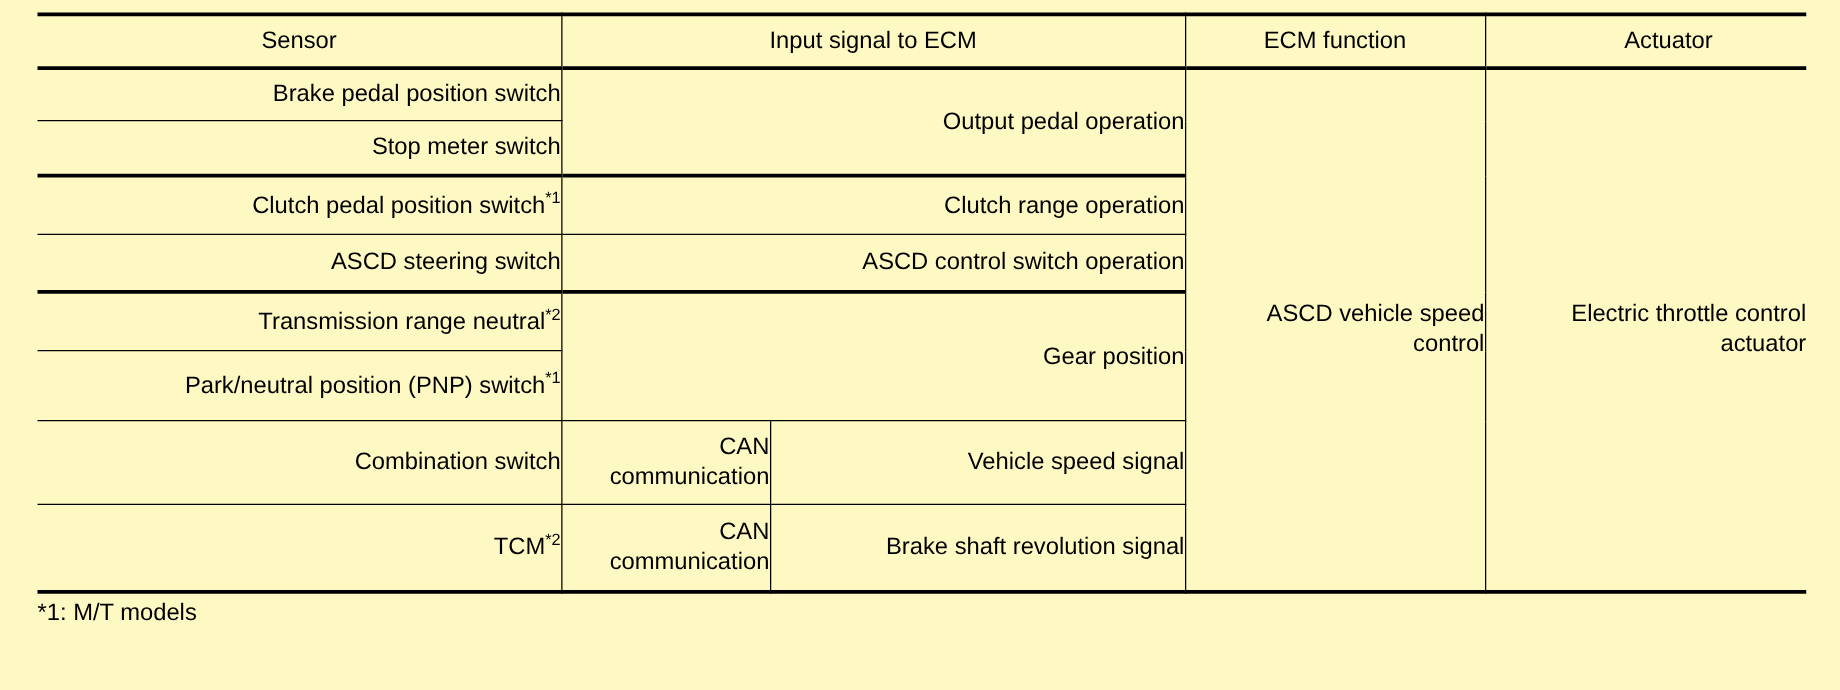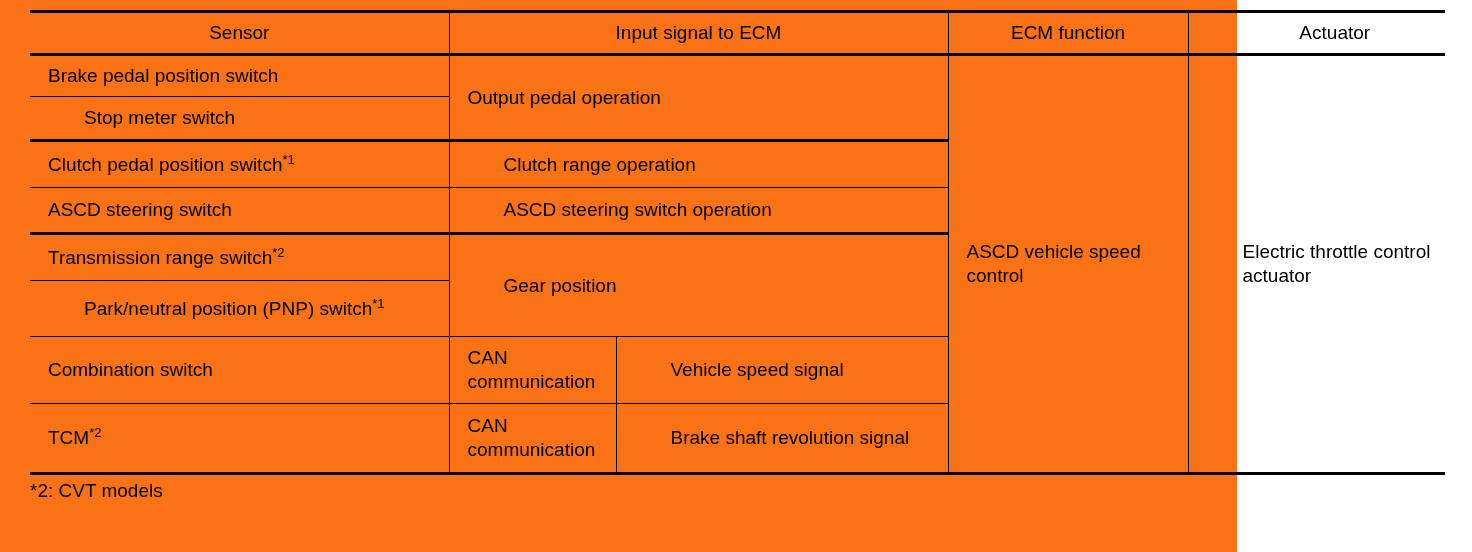--- a/index.html
+++ b/index.html
@@ -10,23 +10,23 @@
   body {
     width: 1472px;
     height: 552px;
     font-family: "Liberation Sans", sans-serif;
     color: #000000;
     overflow: hidden;
   }
 
   #page {
     position: relative;
-    width: 1237px;
+    width: 1472px;
     height: 552px;
-    background: #f97316;
+    background: #fef9c3;
   }
 
   
   .table-wrap {
     position: absolute;
     left: 30px;
     top: 10px;
     width: 1415px;
   }
 
@@ -37,21 +37,21 @@
     font-size: 19px;
     line-height: 1.25;
   }
 
   table.spec td,
   table.spec th {
     padding: 0;
     margin: 0;
     vertical-align: middle;
     font-weight: normal;
-    text-align: left;
+    text-align: right;
     border-left: 1.6px solid #000;
     border-right: 1.6px solid #000;
     border-top: 1.6px solid #000;
     border-bottom: 1.6px solid #000;
     box-sizing: border-box;
   }
 
   
   table.spec { border-top: 3.4px solid #000; border-bottom: 3.4px solid #000; }
 
@@ -170,28 +170,28 @@
           <td colspan="2" class="hv-top">
             <div class="cellpad"><span>Clutch range operation</span></div>
           </td>
         </tr>
 
         <tr style="height:46px">
           <td class="hv-bot">
             <div class="cellpad"><span>ASCD steering switch</span></div>
           </td>
           <td colspan="2" class="hv-bot">
-            <div class="cellpad"><span>ASCD steering switch operation</span></div>
+            <div class="cellpad"><span>ASCD control switch operation</span></div>
           </td>
         </tr>
 
         <tr style="height:47px">
           <td class="hv-top">
             <div class="cellpad">
-              <span>Transmission range switch</span><sup class="fn">*2</sup>
+              <span>Transmission range neutral</span><sup class="fn">*2</sup>
             </div>
           </td>
           <td colspan="2" rowspan="2" class="hv-top">
             <div class="cellpad"><span>Gear position</span></div>
           </td>
         </tr>
 
         <tr style="height:56px">
           <td>
             <div class="cellpad">
@@ -223,16 +223,16 @@
           </td>
           <td class="nb-bot">
             <div class="cellpad"><span>Brake shaft revolution signal</span></div>
           </td>
         </tr>
       </tbody>
     </table>
   </div>
 
   <div class="footnotes">
-    <div class="footnote">*2: CVT models</div>
+    <div class="footnote">*1: M/T models</div>
   </div>
 
 </div>
 
 </body></html>

